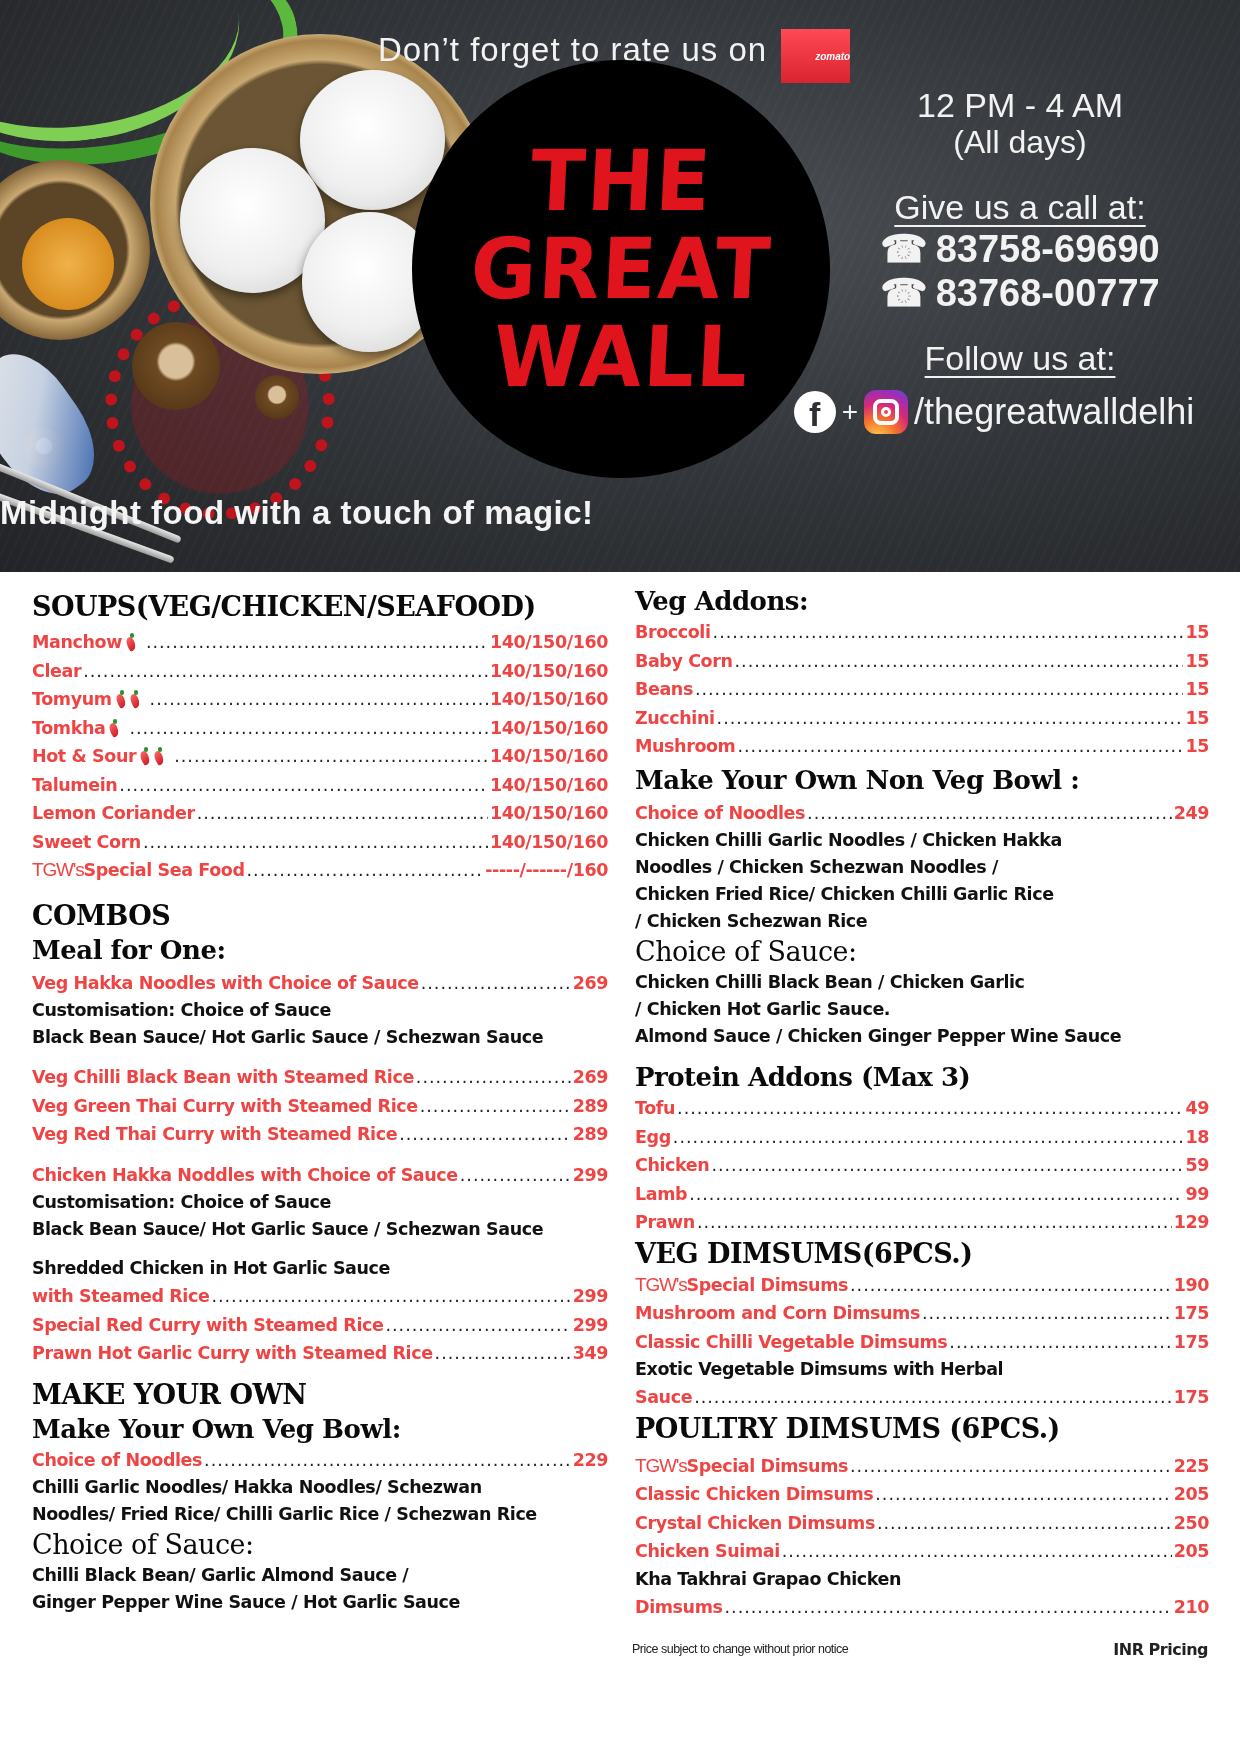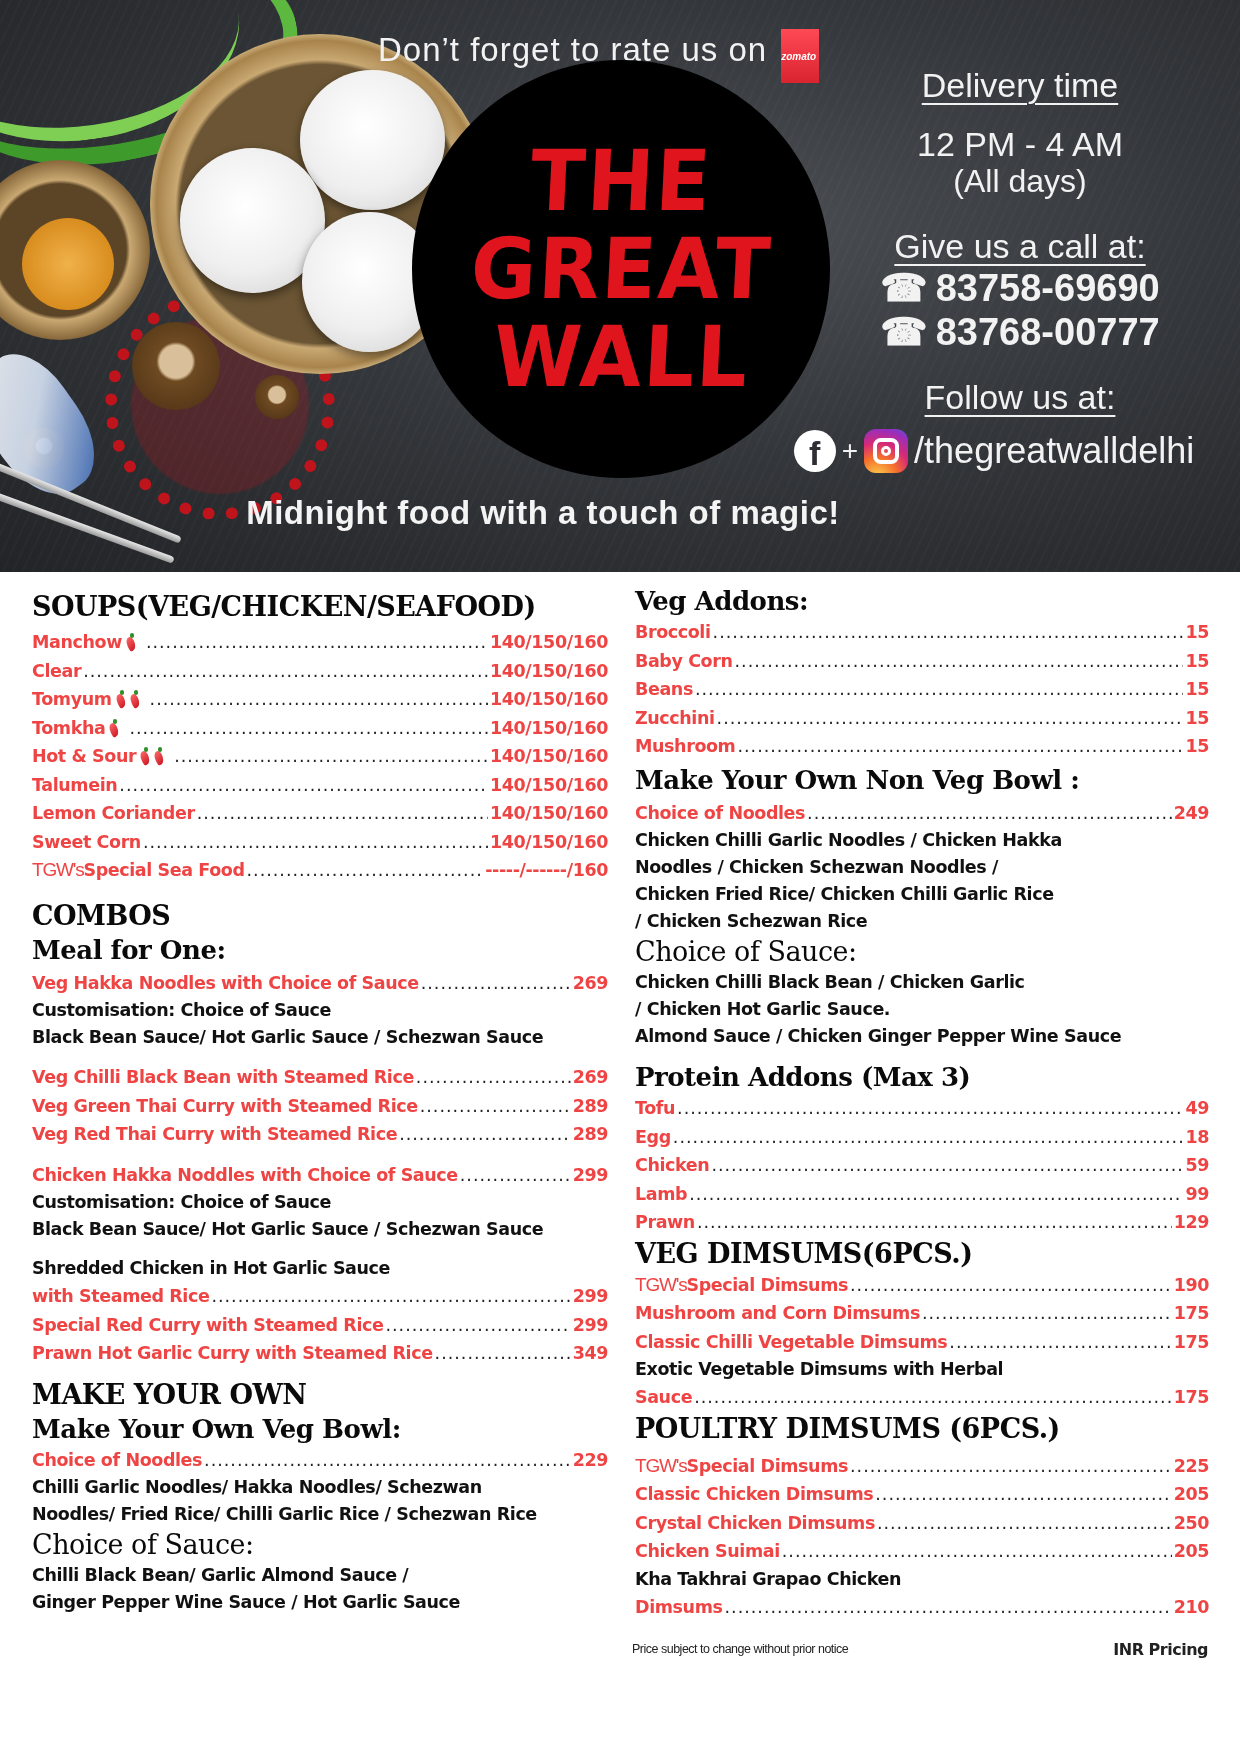--- a/index.html
+++ b/index.html
@@ -37,43 +37,43 @@
 
   
   .logo { position:absolute; left:412px; top:60px; width:418px; height:418px; border-radius:50%; background:#000; }
   .logo-text { position:absolute; left:0; top:0; width:100%; height:100%; display:flex; flex-direction:column;
     align-items:center; justify-content:center; }
   .logo-line { font-family: "DejaVu Sans", sans-serif; font-weight: 900; color:#e0141c;
     font-size: 84px; line-height: 88px; letter-spacing: 2px; transform: scaleX(0.95) skewX(-3deg); }
 
   .rate-line { position:absolute; left:378px; top:20px; height:60px; display:flex; align-items:center; gap:14px; }
   .rate-text { color:#f2f2f2; font-size:33px; letter-spacing:1px; }
-  .zomato-badge { width:38px; height:54px; background: linear-gradient(#ff4a55, #d9232f);
-    display:flex; align-items:center; justify-content:flex-start;margin-top:12px; }
+  .zomato-badge { width:69px; height:54px; background: linear-gradient(#ff4a55, #d9232f);
+    display:flex; align-items:center; justify-content:flex-end;margin-top:12px; }
   .zomato-badge span { color:#fff; font-size:10px; font-weight:bold; font-style:italic; }
 
   .info { position:absolute; left:855px; top:66px; width:330px; color:#f2f2f2; text-align:center; }
   .info .ul { text-decoration: underline; text-underline-offset: 6px; text-decoration-thickness: 2px; }
   .delivery-title { font-size:34px; margin-top:0; }
   .delivery-hours { font-size:34px; margin-top:20px; line-height:38px; }
   .delivery-days { font-size:32px; line-height:36px; }
   .call-title { font-size:34px; margin-top:28px; }
   .phone { font-size:38px; font-weight:bold; display:flex; align-items:center; justify-content:center; gap:8px; line-height:44px; }
   .phone:first-of-type { margin-top:8px; }
   .follow-title { font-size:34px; margin-top:24px; }
   .social { display:flex; align-items:center; justify-content:center; gap:6px; margin-top:12px; font-size:36px; margin-left:-76px; width:430px; }
   .fb-icon { width:42px; height:42px; border-radius:50%; background:#fff; color:#2d2f33; font-weight:bold; font-size:34px;
     display:flex; align-items:flex-end; justify-content:center; overflow:hidden; line-height:38px; }
   .ig-icon { width:44px; height:44px; border-radius:12px;
     background: radial-gradient(circle at 30% 110%, #fdd34f 0%, #f56f2c 35%, #d62976 60%, #962fbf 85%, #4f5bd5 100%);
     display:flex; align-items:center; justify-content:center; }
   .ig-icon .ring { width:26px; height:26px; border:4px solid #fff; border-radius:8px; display:flex; align-items:center; justify-content:center; }
   .ig-icon .dot { width:10px; height:10px; border:3px solid #fff; border-radius:50%; }
   .plus { font-size:28px; }
-  .tagline { position:absolute; left:0; width:1096px; top:494px; text-align:center; color:#f4f4f4; font-size:33px; font-weight:bold; letter-spacing:0.5px; padding-right:10px; }
+  .tagline { position:absolute; left:0; width:1096px; top:494px; color:#f4f4f4; font-size:33px; font-weight:bold; letter-spacing:0.5px; padding-right:10px; }
 
   
   .col { position:absolute; top:590px; }
   .col-left { left:32px; width:576px; }
   .col-right { left:635px; width:574px; }
   .h-section { font-family: "DejaVu Serif", serif; font-weight: bold; font-size:27px; line-height:34px; color:#0a0a0a; letter-spacing:-0.5px; }
   .h-sub { font-family: "DejaVu Serif", serif; font-size:27px; line-height:34px; color:#0a0a0a; letter-spacing:-0.5px; font-weight:normal; }
   .h-sub.b { font-weight:bold; font-size:26px; }
   .row { display:flex; align-items:baseline; font-family:"DejaVu Sans", sans-serif; font-weight:bold; font-size:17.5px; line-height:28.5px; color:#ef4444; letter-spacing:-0.4px; white-space:nowrap; }
   .row .name { flex: 0 0 auto; }
@@ -125,21 +125,20 @@
 
   <div class="logo">
     <div class="logo-text">
       <div class="logo-line">THE</div>
       <div class="logo-line">GREAT</div>
       <div class="logo-line">WALL</div>
     </div>
   </div>
 
   <div class="info">
-    <div class="delivery-title ul">Delivery time</div>
     <div class="delivery-hours">12 PM - 4 AM</div>
     <div class="delivery-days">(All days)</div>
     <div class="call-title ul">Give us a call at:</div>
     <div class="phone">
       <span>☎</span>
       <span>83758-69690</span>
     </div>
     <div class="phone">
       <span>☎</span>
       <span>83768-00777</span>

